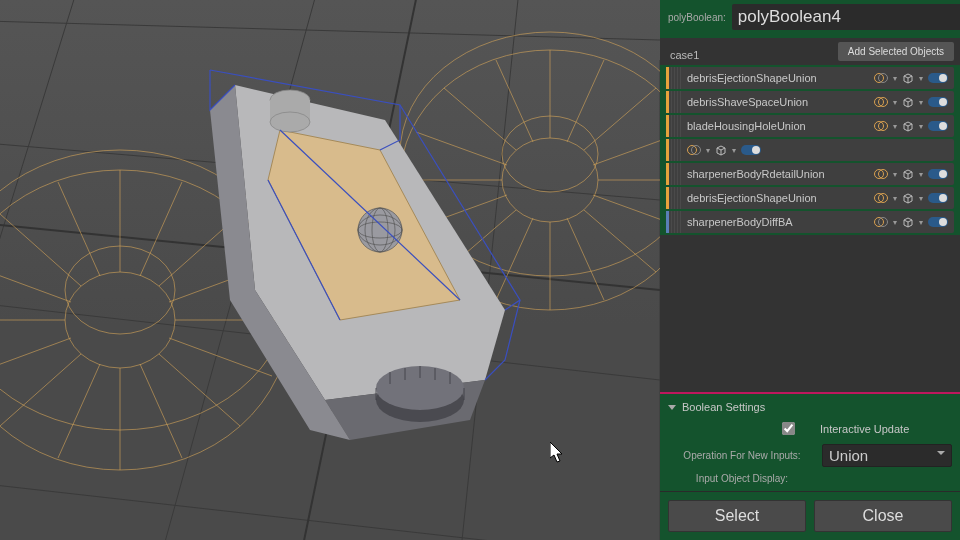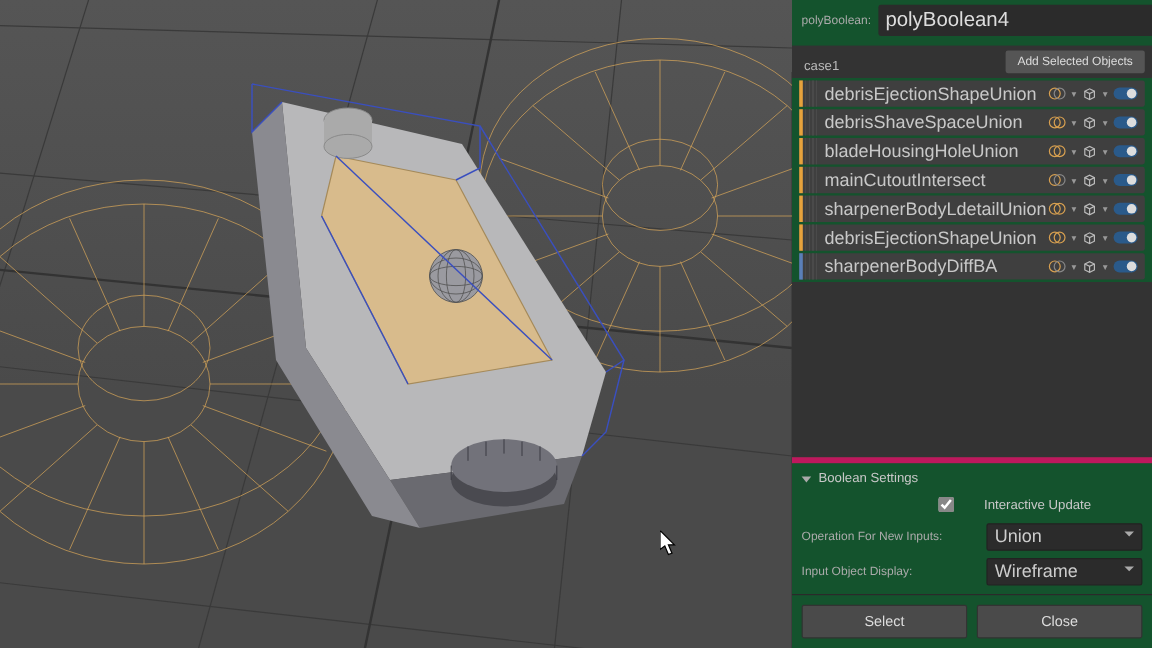--- a/index.html
+++ b/index.html
@@ -10,46 +10,46 @@
 .headerRow .lbl{flex:0 0 auto;color:#aaa;font-size:10px}
 .headerRow input{flex:1;background:#2b2b2b;border:none;color:#ddd;padding:3px 6px;font-size:17px;border-radius:2px}
 .caseRow{display:flex;align-items:flex-end;justify-content:space-between;padding:4px 6px 4px 10px;background:#333}
 .caseRow .caseLabel{color:#bbb}
 .addBtn{background:#555;color:#ddd;border:none;padding:4px 10px;font-size:10px;border-radius:2px;cursor:pointer}
 .list{flex:0 0 auto;padding:2px 6px 0 6px}
 .item{display:flex;align-items:center;background:#3f3f3f;margin-bottom:2px;height:22px;border-radius:2px}
 .bar{width:3px;height:100%;background:#e6a23c;margin-right:2px}
 .blue .bar{background:#5a7fb8}
 .drag{width:10px;height:100%;background:repeating-linear-gradient(90deg,#555 0 1px,transparent 1px 3px);margin-right:6px;opacity:.5}
-.item .name{flex:1;color:#c8c8c8;font-size:15px;white-space:nowrap;overflow:hidden;text-overflow:ellipsis}
+.item .name{flex:1;color:#c8c8c8;font-size:11px;white-space:nowrap;overflow:hidden;text-overflow:ellipsis}
 .icons{display:flex;align-items:center;gap:5px;padding-right:6px}
 .venn{width:14px;height:10px;position:relative}
 .venn::before,.venn::after{content:"";position:absolute;width:8px;height:8px;border:1px solid #d8a050;border-radius:50%;top:0}
 .venn::before{left:0}
 .venn::after{left:4px}
 .venn.diff::after{border-color:#888}
 .dd{color:#999;font-size:8px}
 .cube{width:12px;height:12px;position:relative}
 .cube svg{width:12px;height:12px;display:block}
 .toggle{width:20px;height:10px;background:#2a5a8a;border-radius:5px;position:relative}
 .toggle::after{content:"";position:absolute;right:1px;top:1px;width:8px;height:8px;background:#ddd;border-radius:50%}
 .spacer{flex:1;background:#333}
-.section{border-top:5px solid #be185d;padding:4px 8px}
+.section{border-top:2px solid #be185d;padding:4px 8px}
 .secHead{display:flex;align-items:center;gap:6px;padding:3px 0;color:#c8c8c8}
 .tri{width:0;height:0;border-style:solid}
 .tri.down{border-width:5px 4px 0 4px;border-color:#aaa transparent transparent transparent}
 .tri.right{border-width:4px 0 4px 5px;border-color:transparent transparent transparent #aaa}
 .chkRow{display:flex;align-items:center;padding:3px 0 3px 110px;gap:22px}
 .chkRow input[type=checkbox]{accent-color:#888}
 .frow{display:flex;align-items:center;padding:3px 0;gap:6px}
-.frow .flbl{width:148px;text-align:left;color:#aaa;font-size:10px}
+.frow .flbl{width:148px;text-align:center;color:#aaa;font-size:10px}
 .sel{flex:1;background:#2b2b2b;border:1px solid #222;color:#ccc;padding:2px 18px 2px 6px;font-size:15px;border-radius:2px;position:relative}
 .sel::after{content:"";position:absolute;right:6px;top:6px;width:0;height:0;border-width:4px 4px 0 4px;border-style:solid;border-color:#aaa transparent transparent transparent}
 .btnRow{display:flex;gap:8px;padding:8px;border-top:1px solid #2a2a2a}
-.bigBtn{flex:1;background:#4a4a4a;border:1px solid #333;color:#ddd;padding:6px 0;text-align:center;font-size:12px;border-radius:2px;cursor:pointer}
+.bigBtn{flex:1;background:#4a4a4a;border:1px solid #333;color:#ddd;padding:6px 0;text-align:center;font-size:16px;border-radius:2px;cursor:pointer}
 .cursor{position:absolute;left:550px;top:442px;width:16px;height:22px;pointer-events:none;z-index:10}
 .cursor svg{width:16px;height:22px}
 </style>
 </head>
 <body>
 
 <div class="viewport">
 <svg viewBox="0 0 660 540" xmlns="http://www.w3.org/2000/svg">
 
   <g stroke="#3a3a3a" stroke-width="1">
@@ -239,40 +239,39 @@
               </g>
             </svg>
           </span>
           <span class="dd">▾</span>
           <span class="toggle"></span>
         </div>
       </div>
       <div class="item">
         <div class="bar"></div>
         <div class="drag"></div>
-        <div class="name">mainCutoutIntersect</div>
         <div class="icons">
           <span class="venn diff"></span>
           <span class="dd">▾</span>
           <span class="cube">
             <svg viewBox="0 0 12 12">
               <g fill="none" stroke="#bbb" stroke-width="1">
                 <path d="M2 4 L6 2 L10 4 L10 9 L6 11 L2 9 Z"></path>
                 <path d="M2 4 L6 6 L10 4 M6 6 L6 11"></path>
               </g>
             </svg>
           </span>
           <span class="dd">▾</span>
           <span class="toggle"></span>
         </div>
       </div>
       <div class="item">
         <div class="bar"></div>
         <div class="drag"></div>
-        <div class="name">sharpenerBodyLdetailUnion</div>
+        <div class="name">sharpenerBodyRdetailUnion</div>
         <div class="icons">
           <span class="venn "></span>
           <span class="dd">▾</span>
           <span class="cube">
             <svg viewBox="0 0 12 12">
               <g fill="none" stroke="#bbb" stroke-width="1">
                 <path d="M2 4 L6 2 L10 4 L10 9 L6 11 L2 9 Z"></path>
                 <path d="M2 4 L6 6 L10 4 M6 6 L6 11"></path>
               </g>
             </svg>
@@ -331,21 +330,20 @@
     <div class="chkRow">
       <input type="checkbox" id="iu" checked="" style="">
       <label for="iu">Interactive Update</label>
     </div>
     <div class="frow">
       <span class="flbl">Operation For New Inputs:</span>
       <div class="sel"><span>Union</span></div>
     </div>
     <div class="frow">
       <span class="flbl">Input Object Display:</span>
-      <div class="sel"><span>Wireframe</span></div>
     </div>
   </div>
 
 
   <div class="btnRow">
     <div class="bigBtn">Select</div>
     <div class="bigBtn">Close</div>
   </div>
 </div>
 

